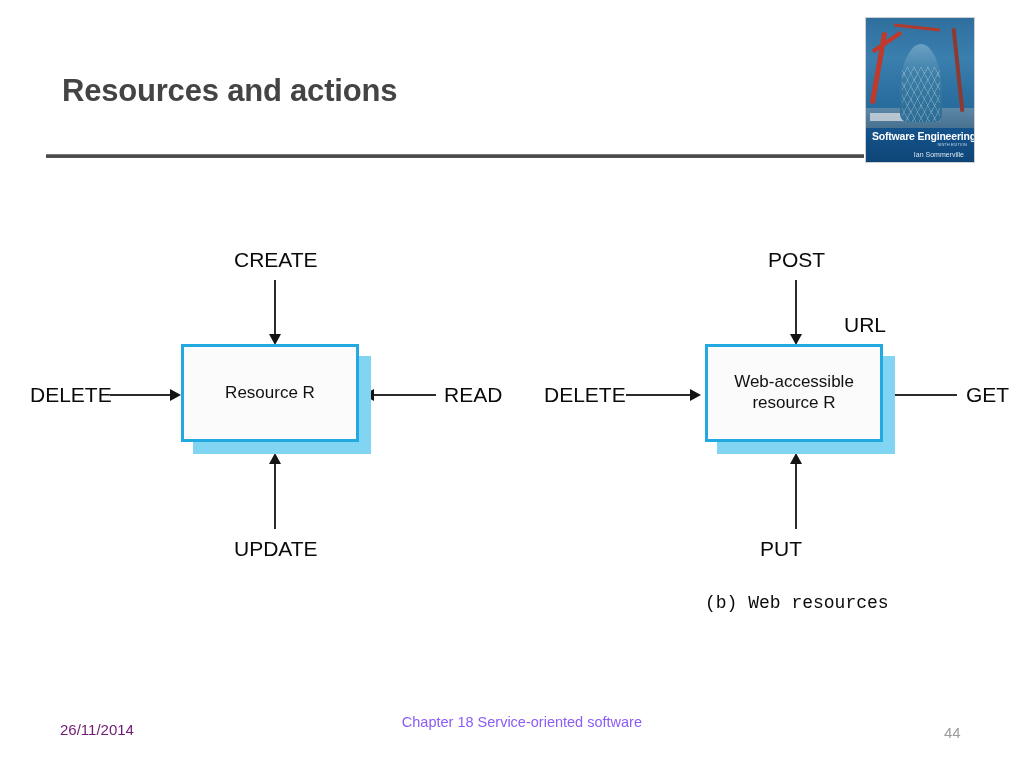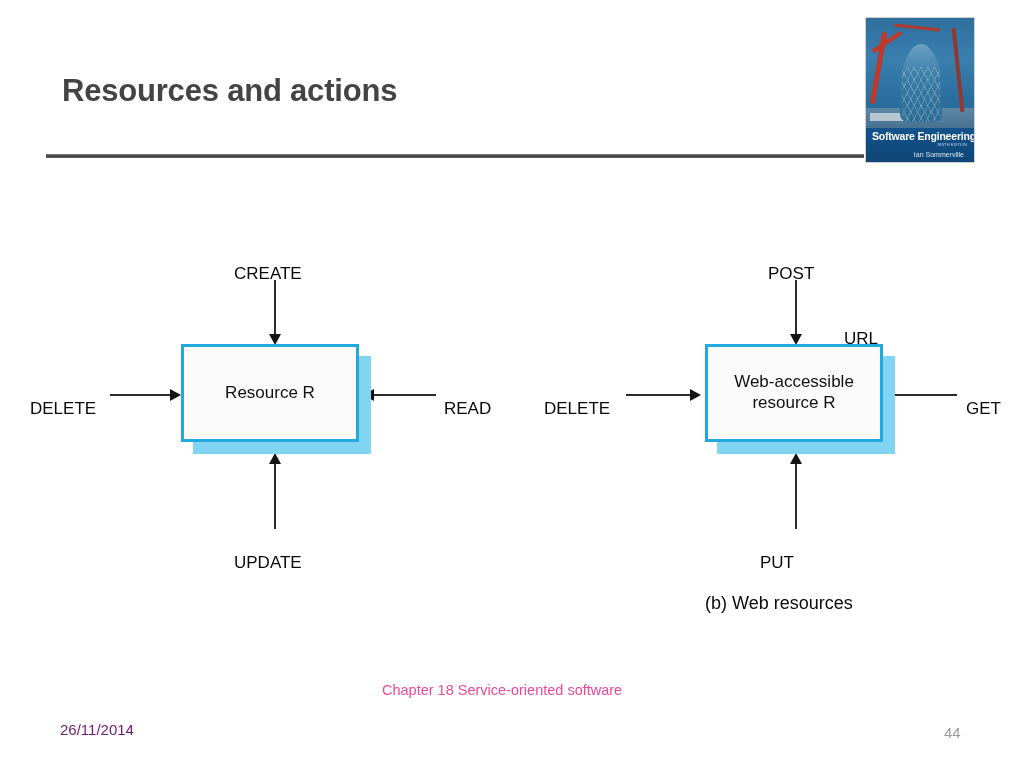--- a/index.html
+++ b/index.html
@@ -203,24 +203,23 @@
     position: absolute;
     width: 0; height: 0;
   }
   .head.down  { border-left: 6px solid transparent; border-right: 6px solid transparent; border-top: 11px solid #141414; }
   .head.up    { border-left: 6px solid transparent; border-right: 6px solid transparent; border-bottom: 11px solid #141414; }
   .head.right { border-top: 6px solid transparent; border-bottom: 6px solid transparent; border-left: 11px solid #141414; }
   .head.left  { border-top: 6px solid transparent; border-bottom: 6px solid transparent; border-right: 11px solid #141414; }
 
   .lbl {
     position: absolute;
-    font-size: 17px;
+    font-size: 21px;
     color: #0a0a0a;
     white-space: nowrap;
-    margin-top: 16px;
   }
 
   .caption {
     position: absolute;
     font-size: 18px;
     color: #0a0a0a;
     white-space: nowrap;
   }
 
   
@@ -228,26 +227,26 @@
     position: absolute;
     left: 60px;
     top: 721px;
     font-size: 15px;
     color: #701a75;
     white-space: nowrap;
   }
   .footer-center {
     position: absolute;
     left: 382px;
-    top: 680px;
+    top: 712px;
     width: 260px;
-    text-align: left;
+    text-align: right;
     font-size: 14.5px;
     line-height: 1.45;
-    color: #ec4899;
+    color: #8b5cf6;
   }
   .footer-page {
     position: absolute;
     left: 944px;
     top: 724px;
     font-size: 15px;
     color: #9c9c9c;
   }
 </style>
 </head>
@@ -319,21 +318,21 @@
     <div class="arrow-v" style="left:265px; top:234px; height:65px;"></div>
     <div class="head up" style="left:260px; top:223px;"></div>
 
     <div class="res-wrap" style="left:175px; top:114px; width:178px; height:98px;padding-left:32px;">
       <div class="res-shadow"></div>
       <div class="res-box">
         <span>Web-accessible resource R</span>
       </div>
     </div>
 
-    <div class="caption" style="left:175px; top:363px;">(b) Web resources</div>
+    <div class="caption" style="left:175px; top:363px;font-family:Liberation Mono, monospace;">(b) Web resources</div>
   </div>
 
   <div class="footer-date">26/11/2014</div>
   <div class="footer-center">
     <div>Chapter 18 Service-oriented software</div>
   </div>
   <div class="footer-page">44</div>
 
 </div>
 

